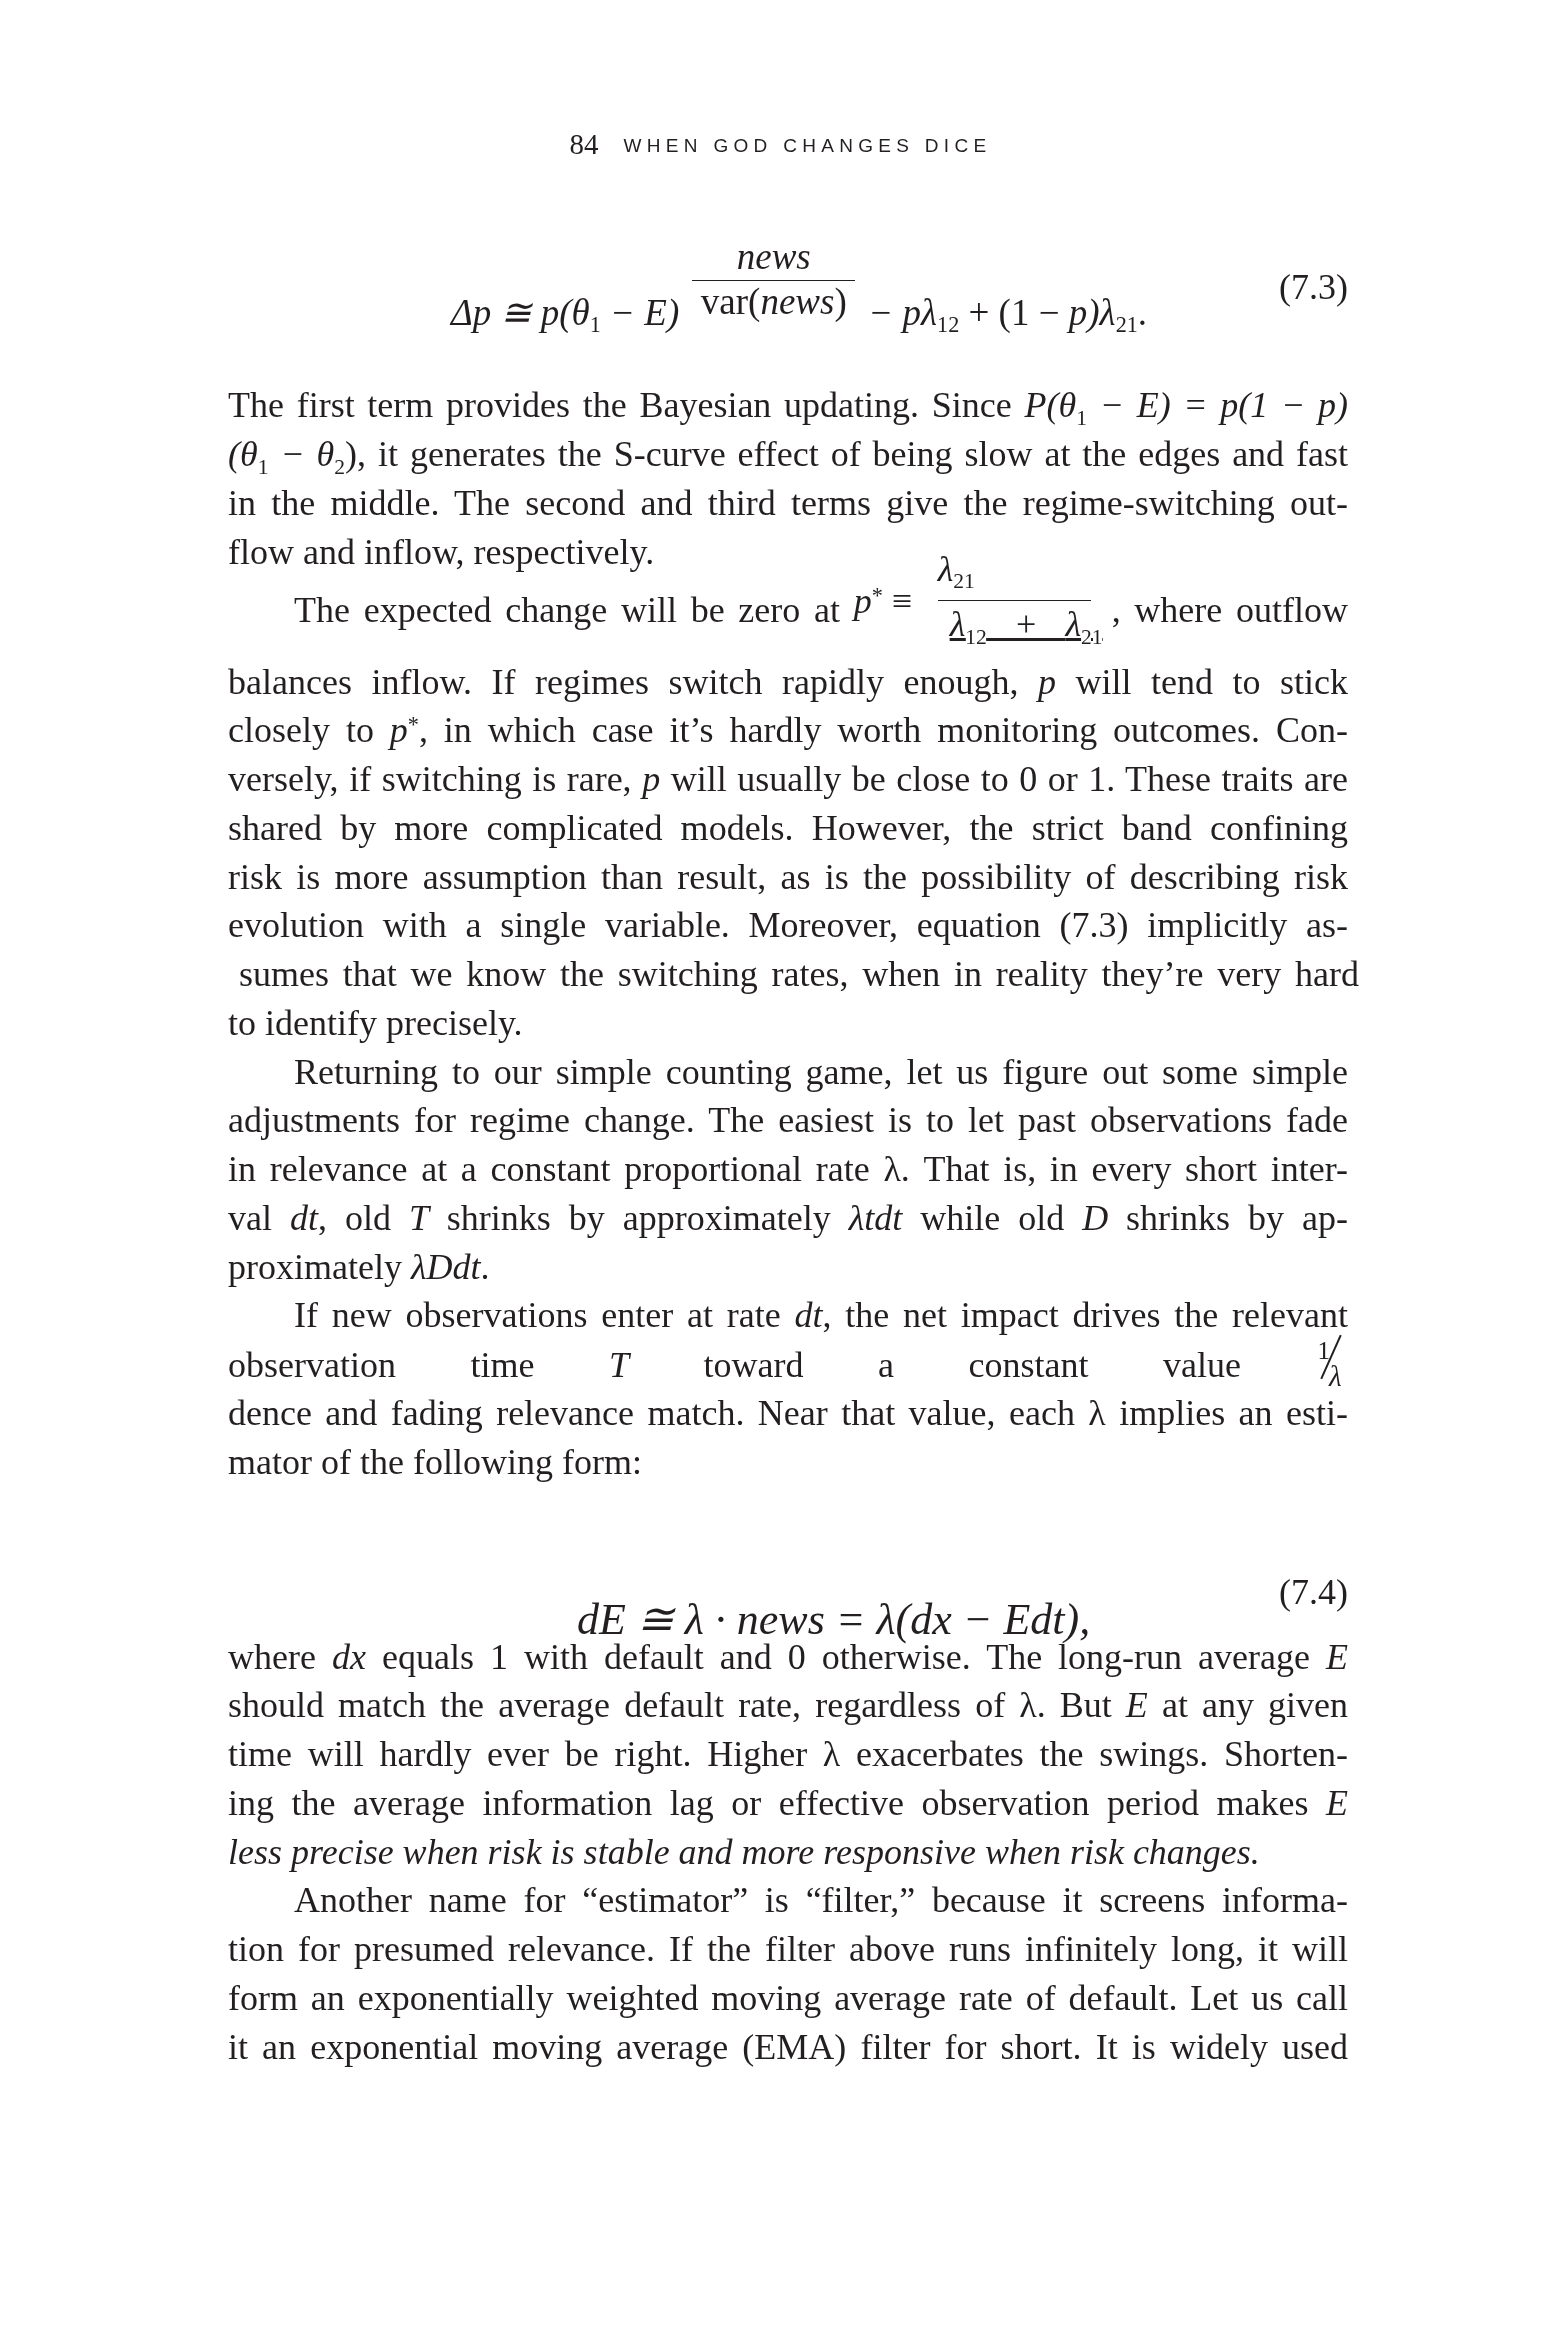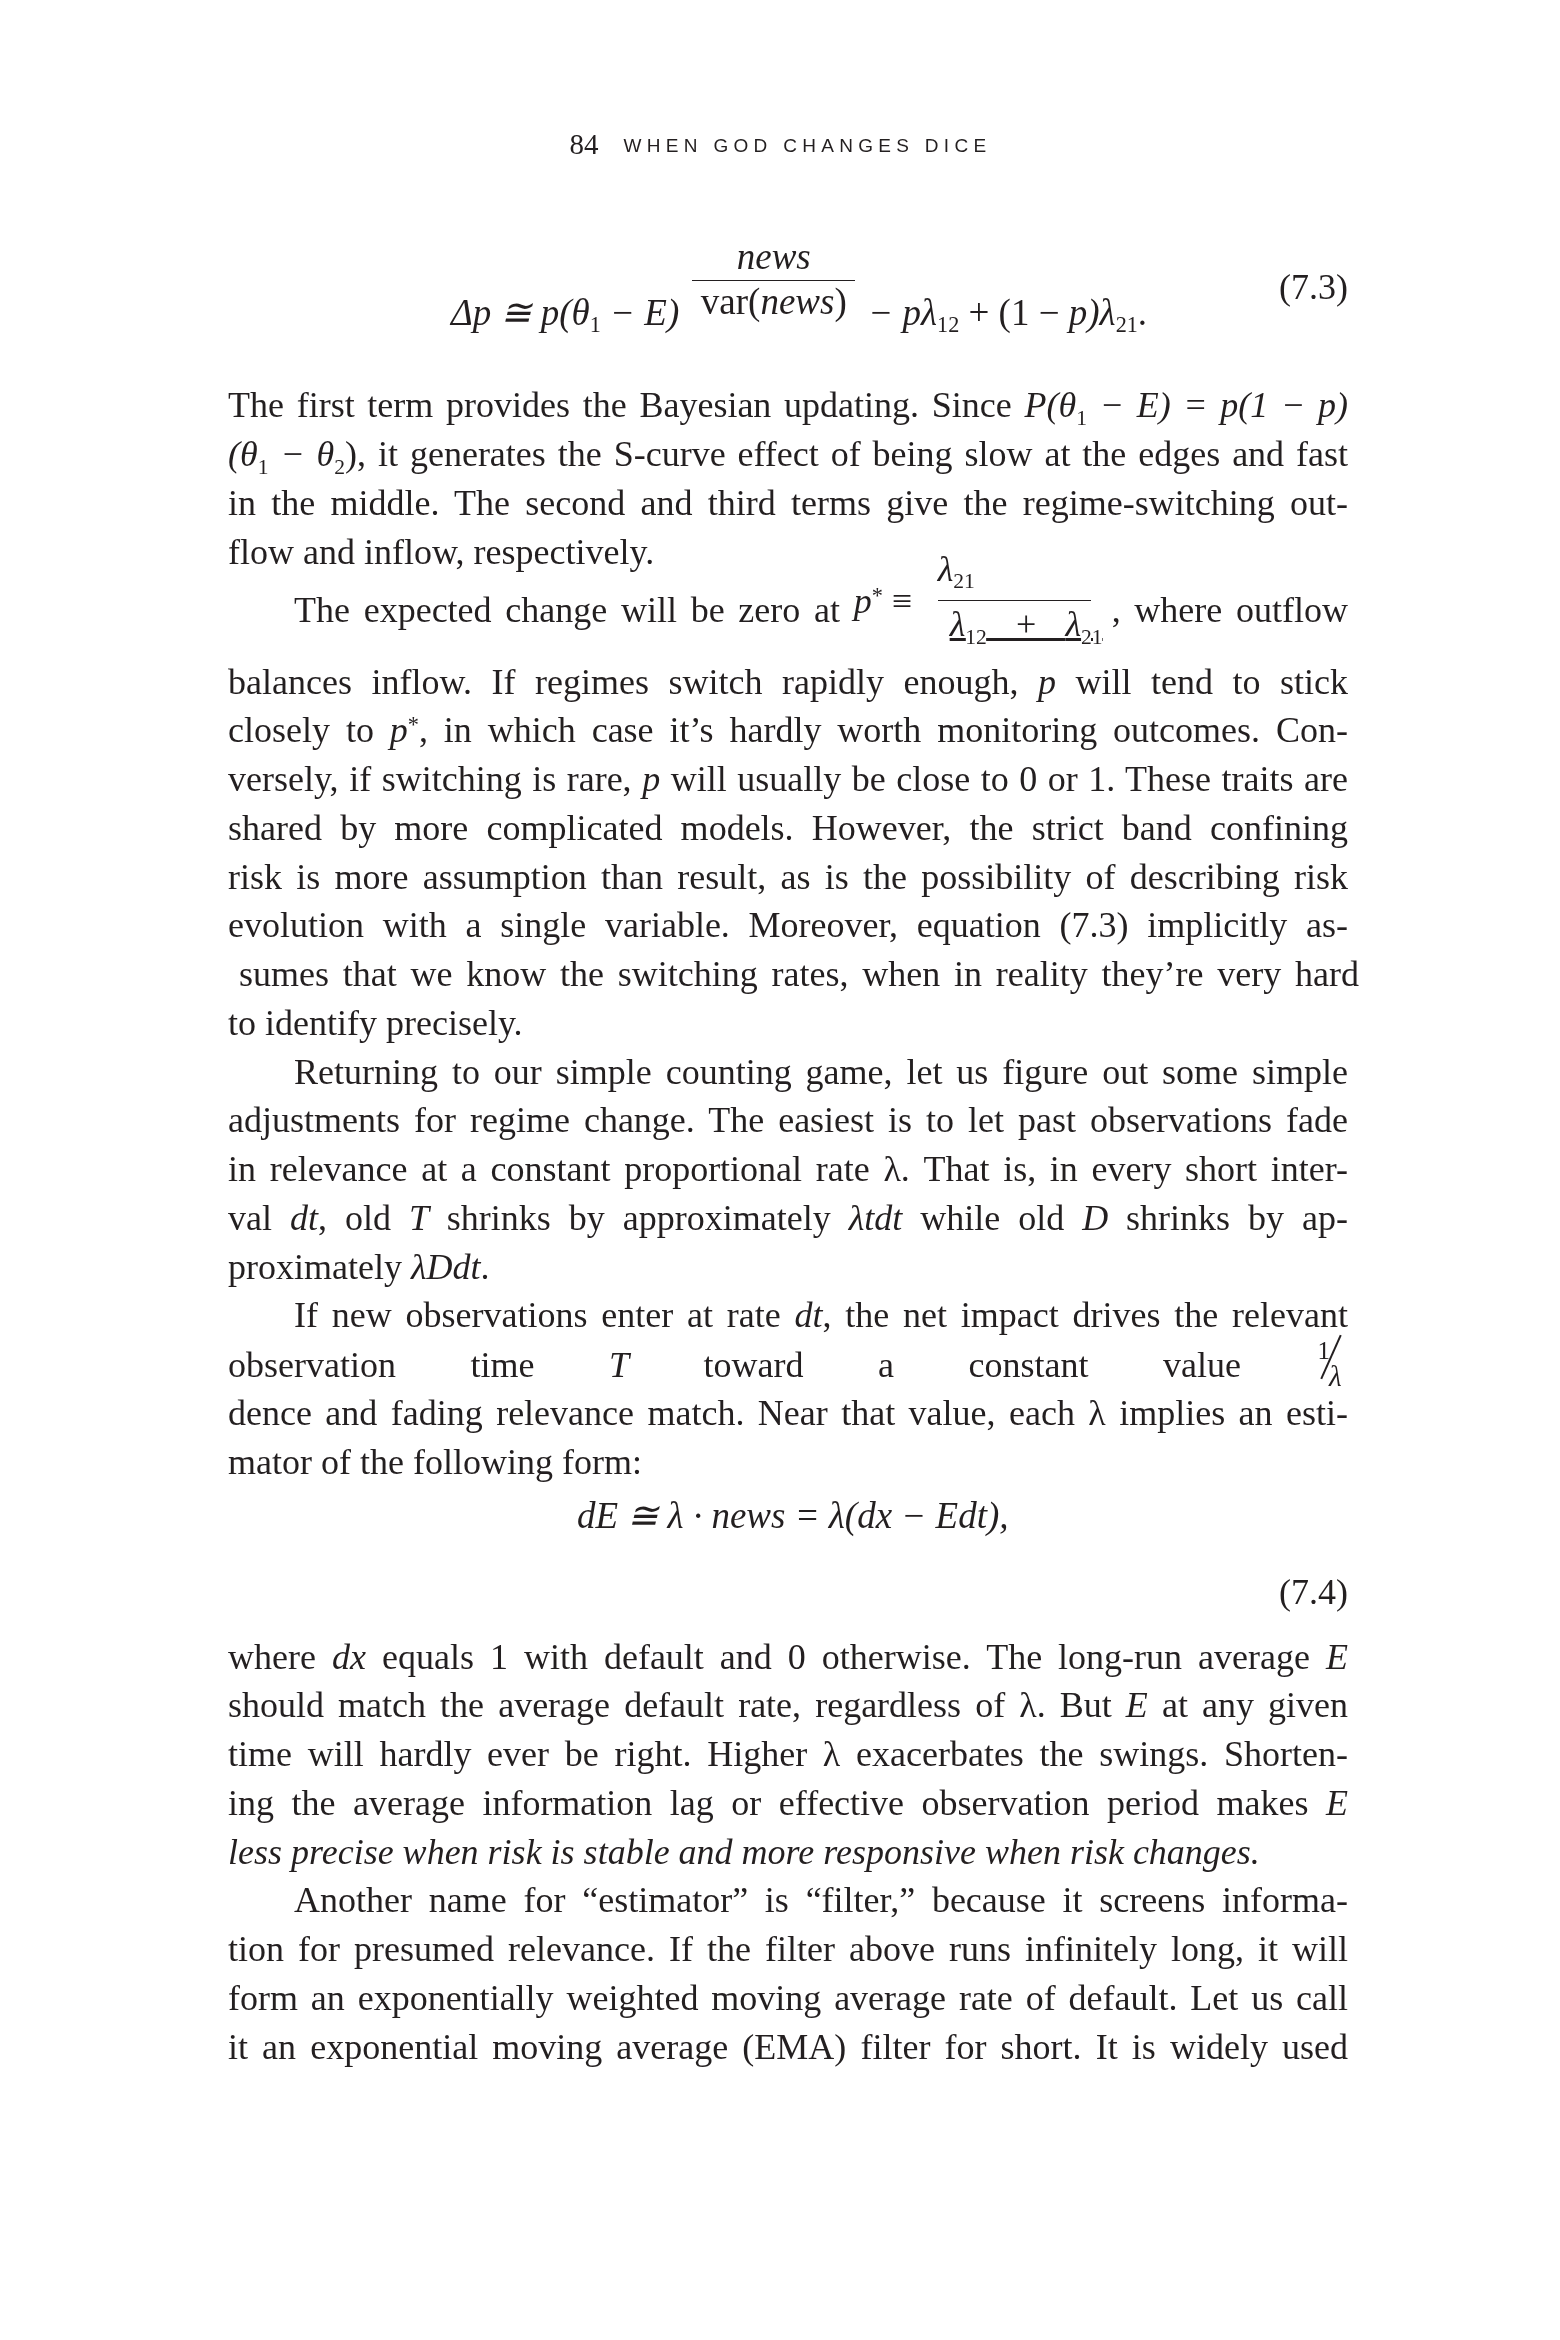--- a/index.html
+++ b/index.html
@@ -97,21 +97,21 @@
 
   <div class="line indent" style="top:1294px;">
     <span>If new observations enter at rate </span><span class="it">dt</span><span>, the net impact drives the relevant</span>
   </div>
   <div class="line" style="top:1343px;">
     <span>observation time </span><span class="it">T</span><span> toward a constant value </span><span class="slashfrac"><span class="n">1</span><span class="s"></span><span class="d">λ</span></span>
   </div>
   <div class="line" style="top:1392px;">dence and fading relevance match. Near that value, each λ implies an esti-</div>
   <div class="line last" style="top:1441px;">mator of the following form:</div>
 
-  <div class="eq it" style="left:577px; top:1494px; font-size:37px;">dE ≅ λ · news = λ(dx − Edt),</div>
+  <div class="eq it" style="left:577px; top:1593px; font-size:44px;">dE ≅ λ · news = λ(dx − Edt),</div>
   <div class="eqnum" style="top:1571px;">(7.4)</div>
 
   <div class="line" style="top:1636px;">
     <span>where </span><span class="it">dx</span><span> equals 1 with default and 0 otherwise. The long-run average </span><span class="it">E</span>
   </div>
   <div class="line" style="top:1684px;">
     <span>should match the average default rate, regardless of λ. But </span><span class="it">E</span><span> at any given</span>
   </div>
   <div class="line" style="top:1733px;">time will hardly ever be right. Higher λ exacerbates the swings. Shorten-</div>
   <div class="line" style="top:1782px;">

